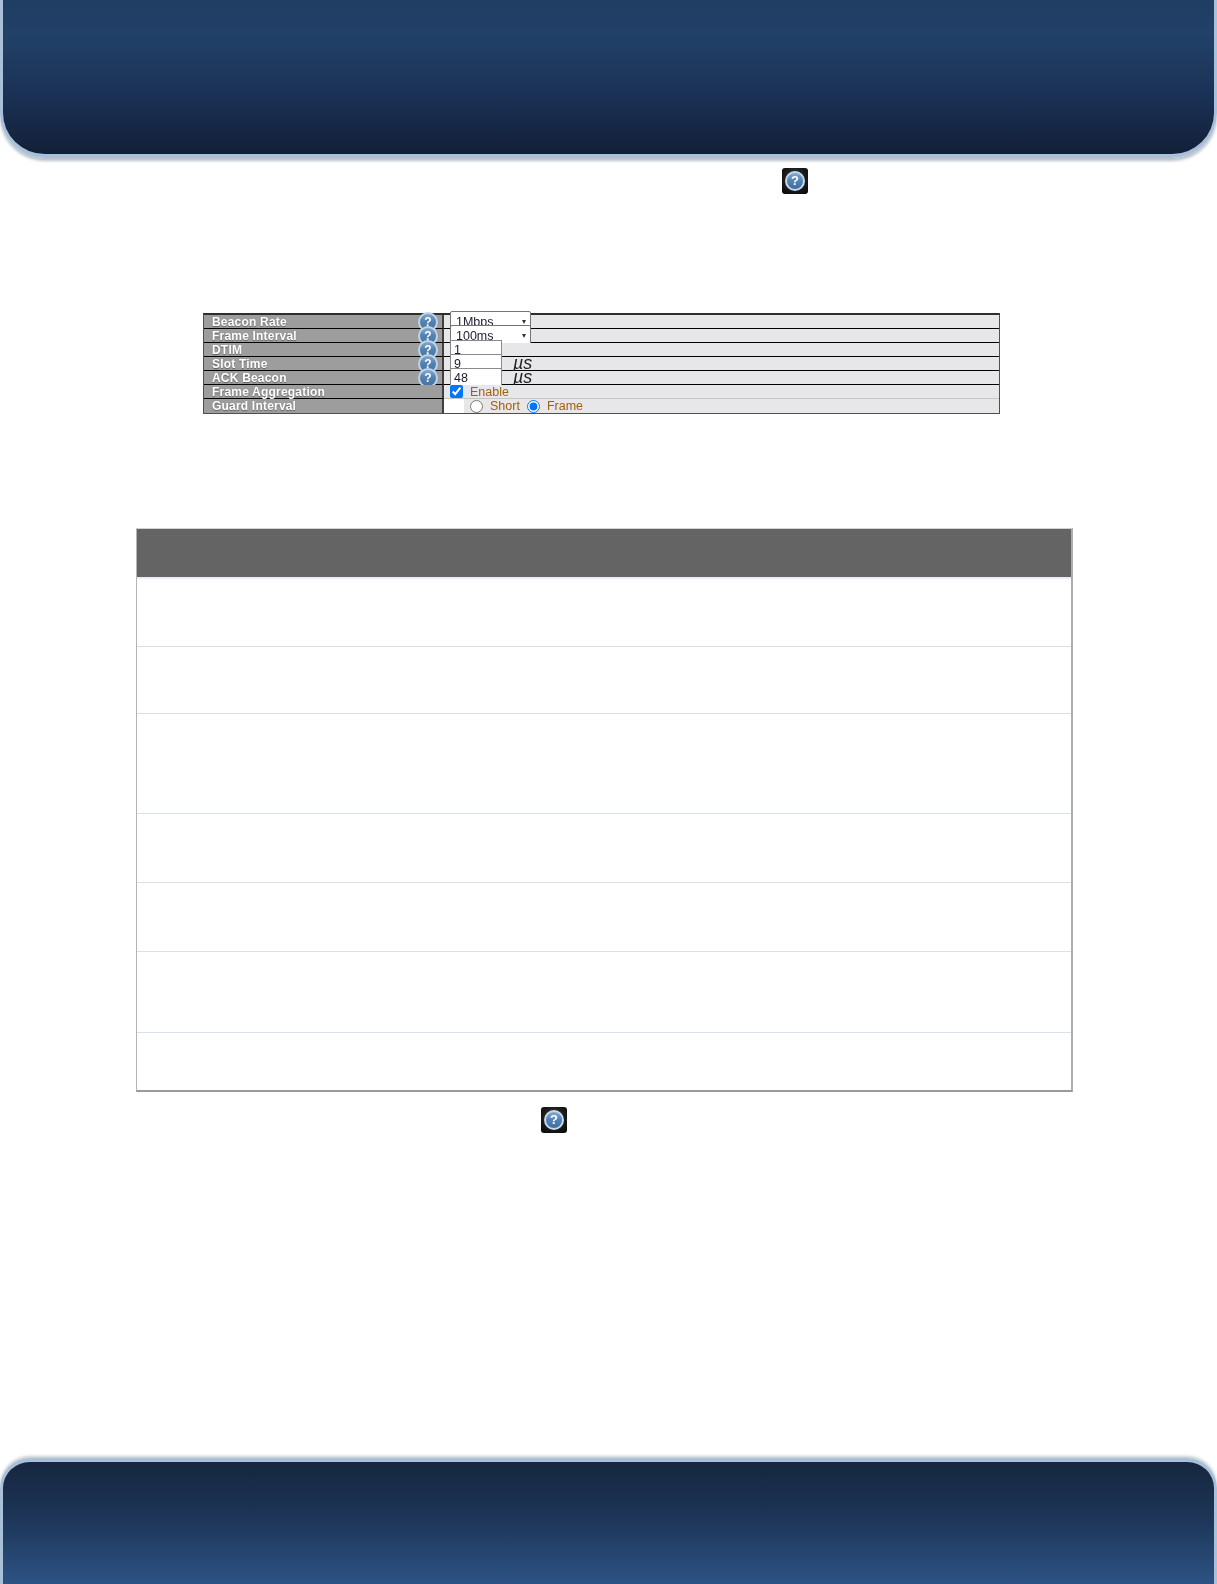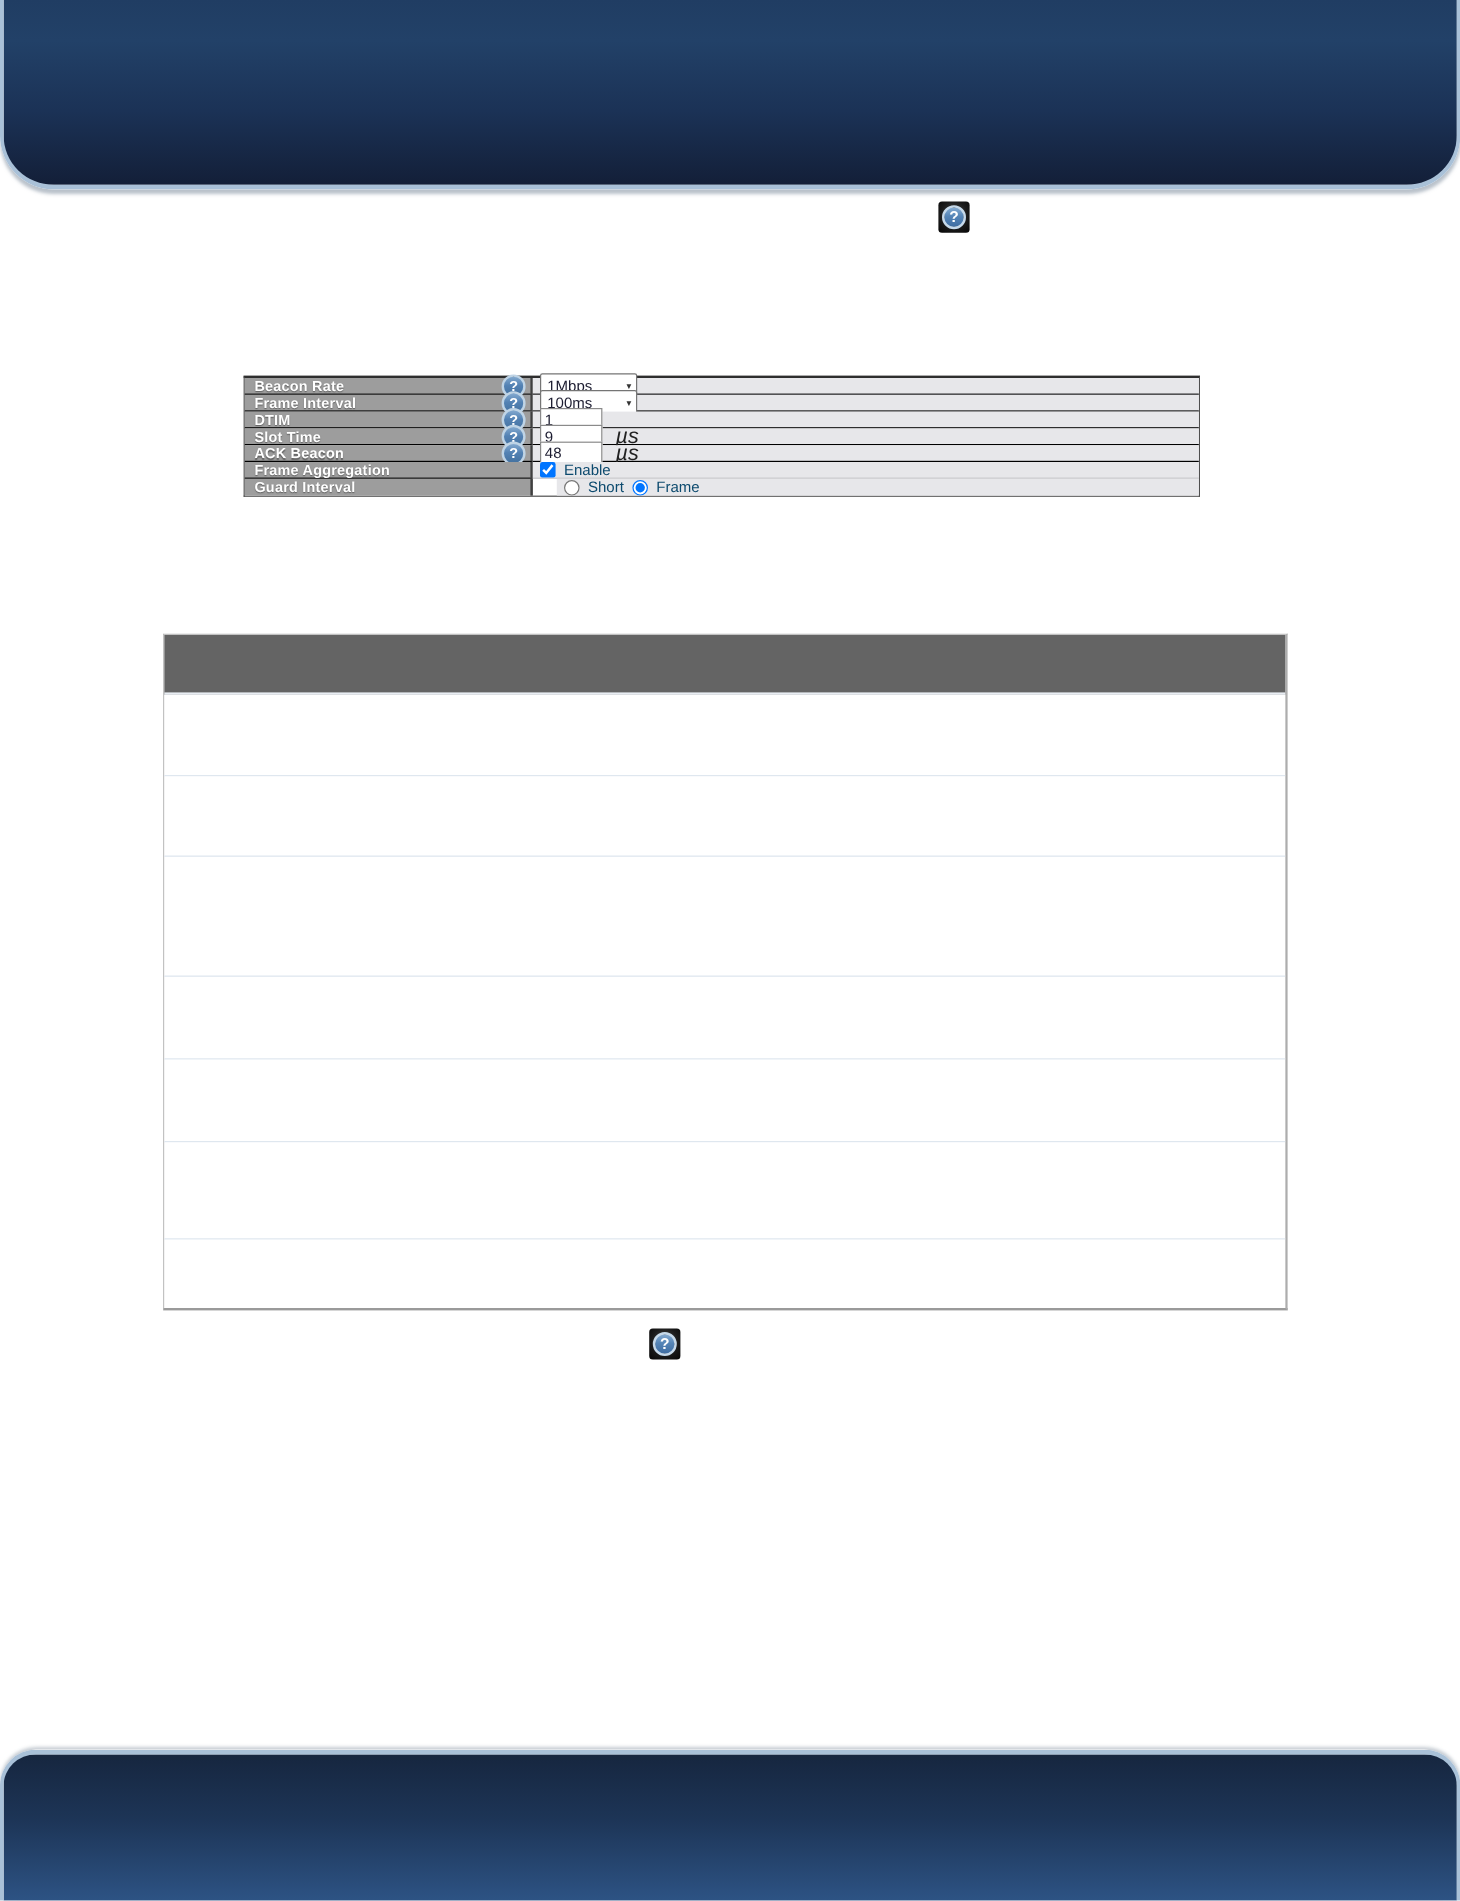--- a/index.html
+++ b/index.html
@@ -72,21 +72,21 @@
     display:inline-flex; align-items:center; justify-content:space-between;
     padding:0 4px 0 5px; font-size:12.5px; color:#1c1c30; cursor:pointer;
   }
   .caret { font-size:8px; color:#333; }
   .txt {
     width:52px; height:19px; border:1px solid #8a8a8a; background:#fff;
     font-family:"Liberation Sans", sans-serif; font-size:12.5px; color:#1c1c30; padding:1px 3px;
   }
   .suffix { font-size:18px; color:#222; margin-left:4px;font-style:italic; }
   .value-cell input[type=checkbox], .value-cell input[type=radio] { width:13px; height:13px; cursor:pointer; }
-  .opt-label { font-size:12.5px; color:#0c4a6e; }
+  .opt-label { font-size:12.5px; color:#a16207; }
 
   
   .ctable {
     position:absolute; left:136px; top:528px; width:937px; background:#fff;
     border:1px solid #b3b3b3; border-right:2px solid #adadad; border-bottom:2px solid #9a9a9a;
     border-top:1px solid #d2d2d2;
   }
   .ctable-header { height:50px; background:#646464; border-bottom:2px solid #e9eef4; }
   .crow { border-bottom:1px solid #d8e1ec; background:#fff; }
   .crow.r1 { height:68px; } .crow.r2 { height:67px; } .crow.r3 { height:100px; }

